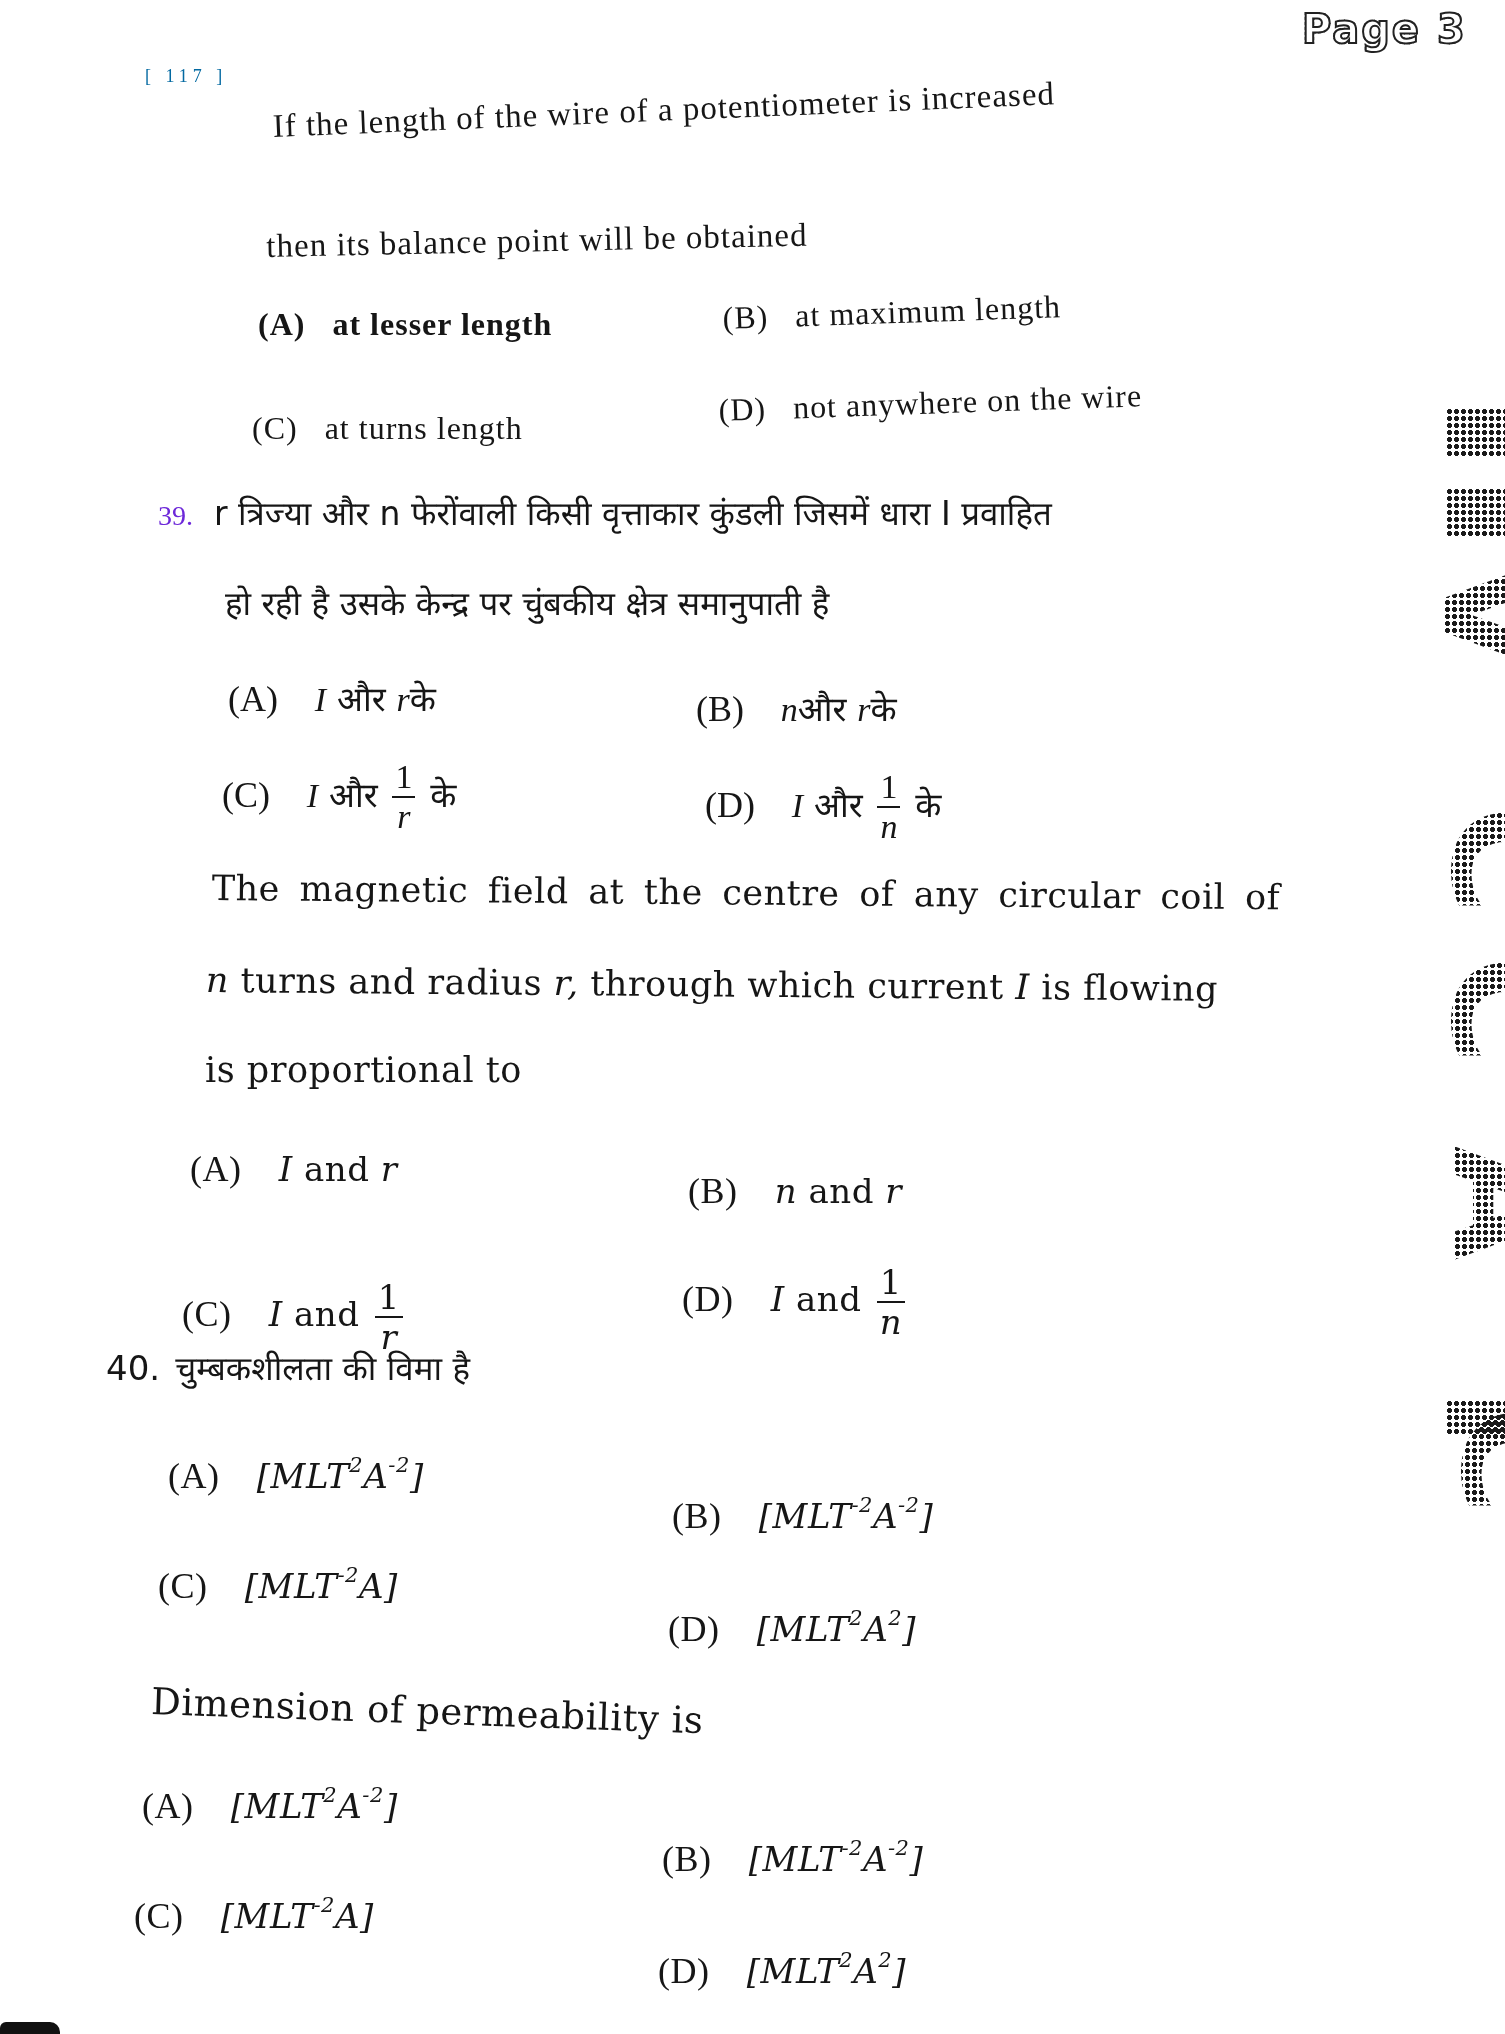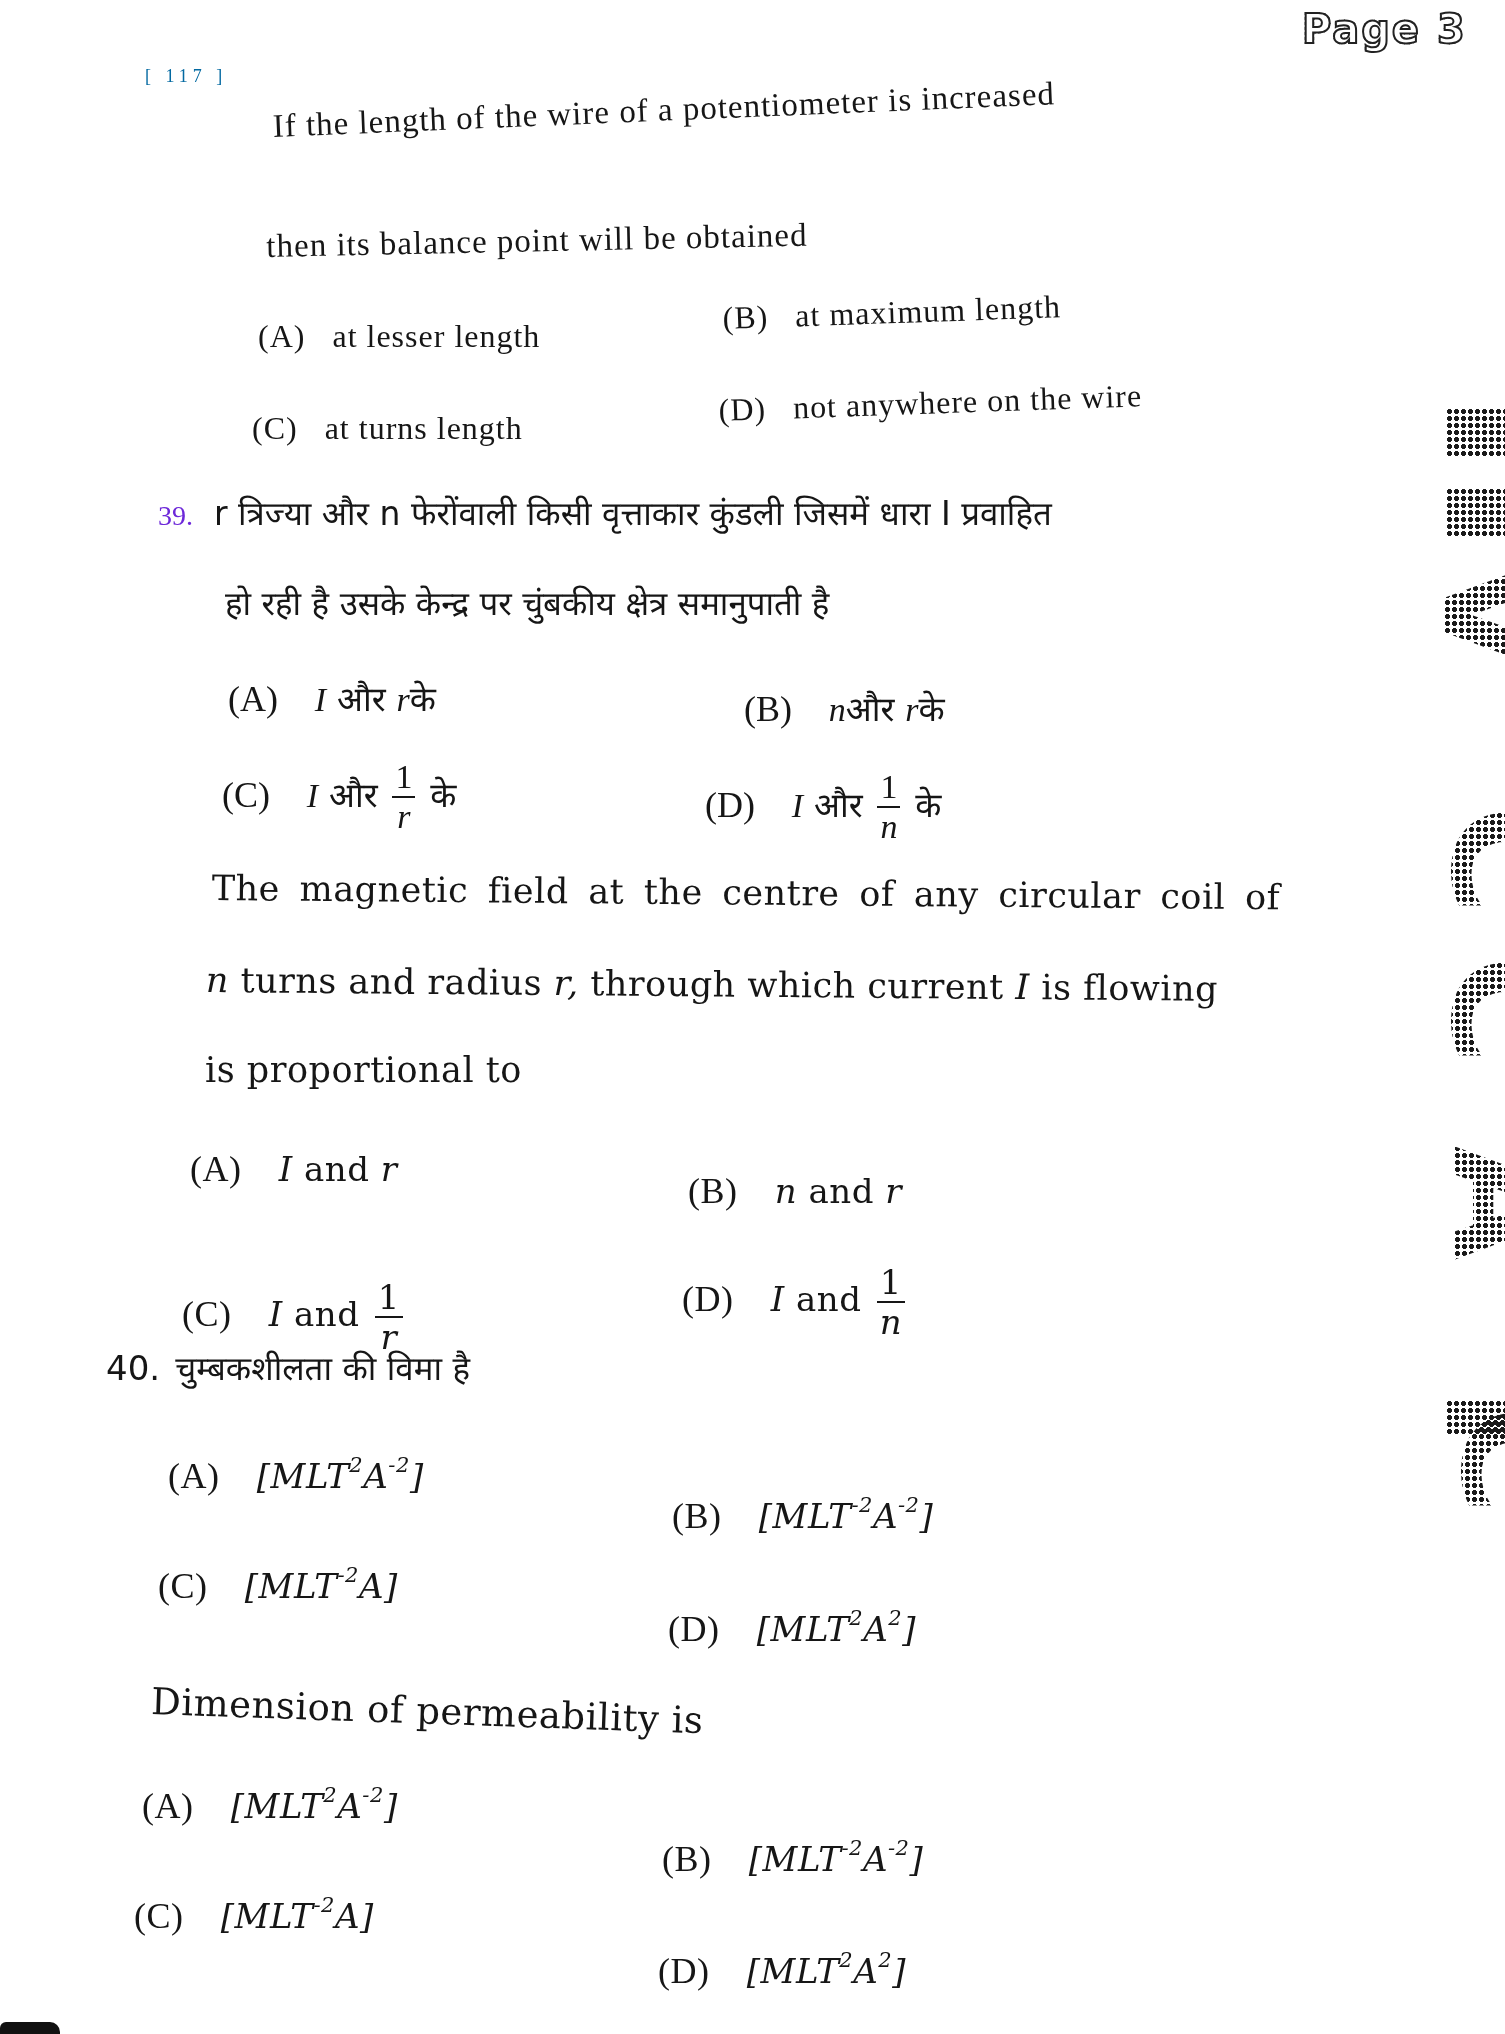--- a/index.html
+++ b/index.html
@@ -56,21 +56,21 @@
 </style>
 </head>
 <body>
 
 <div class="abs page-label">Page 3</div>
 <div class="abs bracket-num">[ 117 ]</div>
 
 <div class="abs q38-l1">If the length of the wire of a potentiometer is increased</div>
 <div class="abs q38-l2">then its balance point will be obtained</div>
 
-<div class="abs opt38" style="top:318px;left:258px;">
+<div class="abs opt38" style="top:306px;left:258px;font-weight:bold;">
   <span>(A)</span>&nbsp;&nbsp;
   <span>at lesser length</span>
 </div>
 <div class="abs opt38" style="top:300px;left:722px;transform:rotate(-2deg);transform-origin:left top;">
   <span>(B)</span>&nbsp;&nbsp;
   <span>at maximum length</span>
 </div>
 <div class="abs opt38" style="top:410px;left:252px;">
   <span>(C)</span>&nbsp;&nbsp;
   <span>at turns length</span>
@@ -85,21 +85,21 @@
   <span>r त्रिज्या और n फेरोंवाली किसी वृत्ताकार कुंडली जिसमें धारा I  प्रवाहित</span>
 </div>
 <div class="abs hi" style="top:580px;left:225px;">हो रही है उसके केन्द्र पर चुंबकीय क्षेत्र समानुपाती है</div>
 
 <div class="abs hi opt" style="top:675px;left:228px;">
   <span class="lab">(A)</span>
   <span class="it serif-cond">I</span>
   <span>और</span>
   <span class="it serif-cond">r</span><span>के</span>
 </div>
-<div class="abs hi opt" style="top:685px;left:744px;">
+<div class="abs hi opt" style="top:685px;left:696px;">
   <span class="lab">(B)</span>
   <span class="it serif-cond">n</span><span>और</span>
   <span class="it serif-cond">r</span><span>के</span>
 </div>
 <div class="abs hi opt" style="top:760px;left:222px;">
   <span class="lab">(C)</span>
   <span class="it serif-cond">I</span>
   <span>और</span>
   <span class="frac serif-cond"><span class="num">1</span><span class="den">r</span></span>
   <span>के</span>

